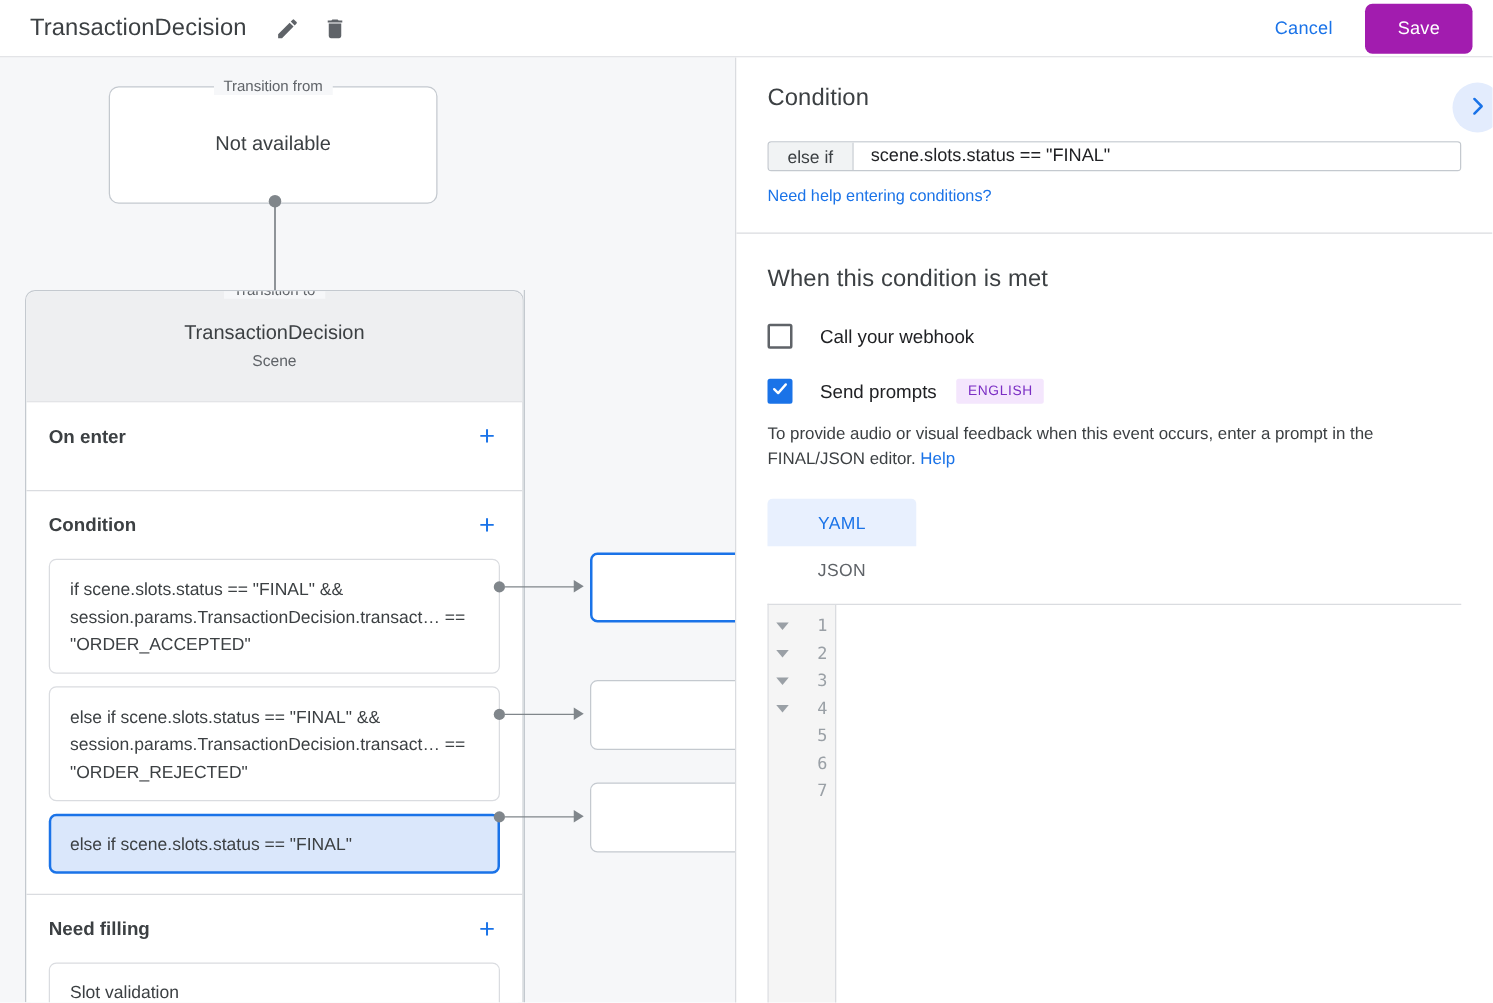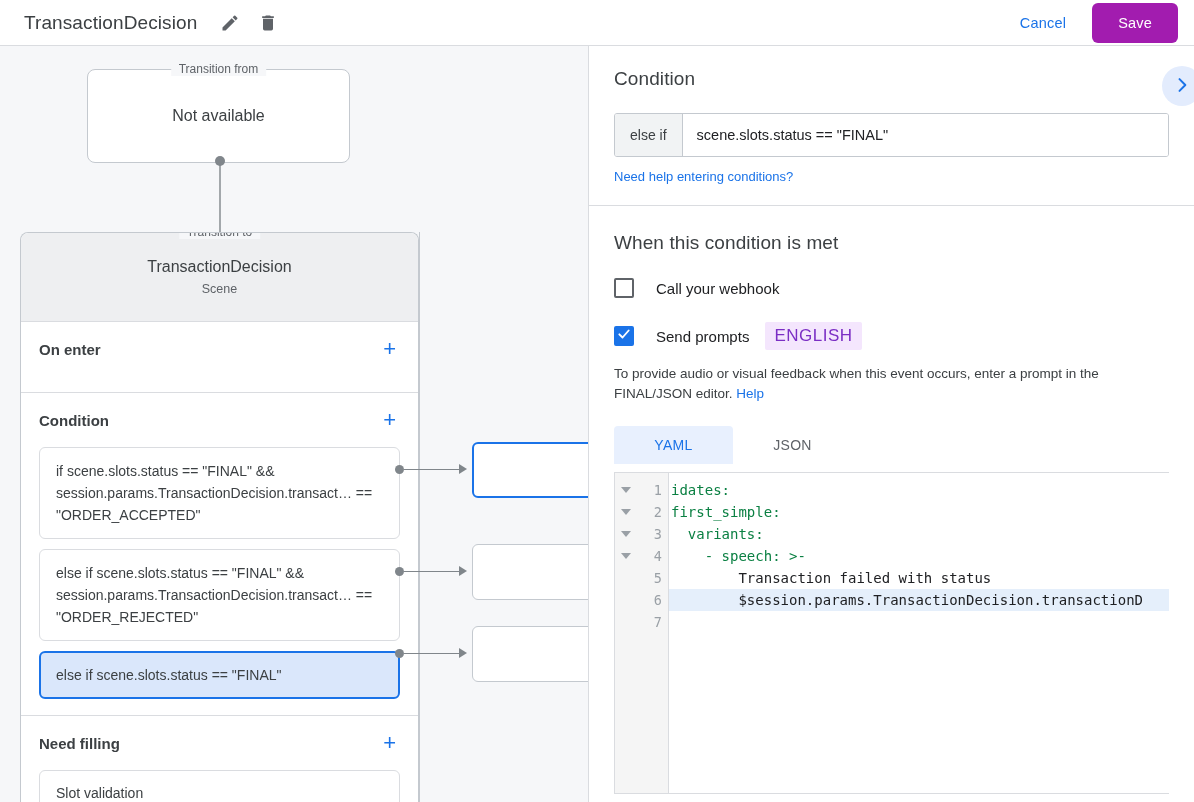--- a/index.html
+++ b/index.html
@@ -131,21 +131,21 @@
   }
   #cond-header-block { padding: 22px 25px 20px 25px; position: relative; }
   #cond-heading { font-size: 19px; color: #3c4043; letter-spacing: .1px; }
   #collapse-button {
     position: absolute; right: -8px; top: 20px; width: 40px; height: 40px;
     background: #e3ecfd; border: none; border-radius: 20px;
     display: flex; align-items: center; justify-content: center; cursor: pointer;
   }
   #cond-input-row {
     display: flex; margin-top: 23px; border: 1px solid #c4c9cf;
-    border-radius: 3px; height: 44px; overflow: hidden;
+    border-radius: 3px; height: 24px; overflow: hidden;
   }
   #cond-prefix {
     background: #f1f3f4; border-right: 1px solid #c4c9cf;
     display: flex; align-items: center; padding: 0 15px;
     font-size: 14px; color: #3c4043; flex: 0 0 auto;
   }
   #cond-expression {
     flex: 1 1 auto; border: none; outline: none; font-family: inherit;
     font-size: 14.5px; color: #202124; padding: 0 14px; background: #fff;
   }
@@ -165,31 +165,31 @@
   }
   .cbox.checked {
     background: #1a73e8; border-color: #1a73e8;
     display: flex; align-items: center; justify-content: center;
   }
   .check-label {
     margin-left: 22px; font-size: 15px; color: #202124; font-weight: 500;
   }
   #lang-badge {
     margin-left: 16px; background: #f4e6fd; color: #7b2ec4;
-    font-size: 17px; font-weight: 500; letter-spacing: .5px;
+    font-size: 11px; font-weight: 500; letter-spacing: .5px;
     padding: 4px 9px; border-radius: 2px;
   }
   #prompt-help {
     margin-top: 14px; font-size: 13.5px; color: #3c4043; line-height: 20px;
     max-width: 556px;
   }
   #prompt-help a { color: #1a73e8; text-decoration: none; cursor: pointer; }
 
   
-  #editor-tabs { display: flex; margin-top: 22px; }
+  #editor-tabs { display: flex; margin-top: 22px; flex-direction: column; }
   .etab {
     font-size: 14px; font-weight: 500; letter-spacing: .3px;
     padding: 11px 0; width: 119px; text-align: center; cursor: pointer;
     color: #5f6368; border-radius: 4px 4px 0 0;
   }
   .etab.active { color: #1a73e8; background: #e8f0fe; }
 
   #code-editor {
     margin-top: 8px; border: 1px solid #dadce0; border-top: 1px solid #dadce0;
     height: 322px; display: flex; overflow: hidden; background: #fff;
@@ -390,24 +390,15 @@
           <span class="gnum">5</span>
         </div>
         <div class="gutter-row">
           <span class="gnum">6</span>
         </div>
         <div class="gutter-row">
           <span class="gnum">7</span>
         </div>
       </div>
 
-      <div id="code-area">
-        <div class="code-row tok-key">idates:</div>
-        <div class="code-row tok-key">first_simple:</div>
-        <div class="code-row tok-key">  variants:</div>
-        <div class="code-row tok-key">    - speech: &gt;-</div>
-        <div class="code-row tok-plain">        Transaction failed with status</div>
-        <div class="code-row tok-plain hl">        $session.params.TransactionDecision.transactionD</div>
-        <div class="code-row tok-plain"></div>
-      </div>
     </div>
   </div>
 </div>
 
 </body></html>

